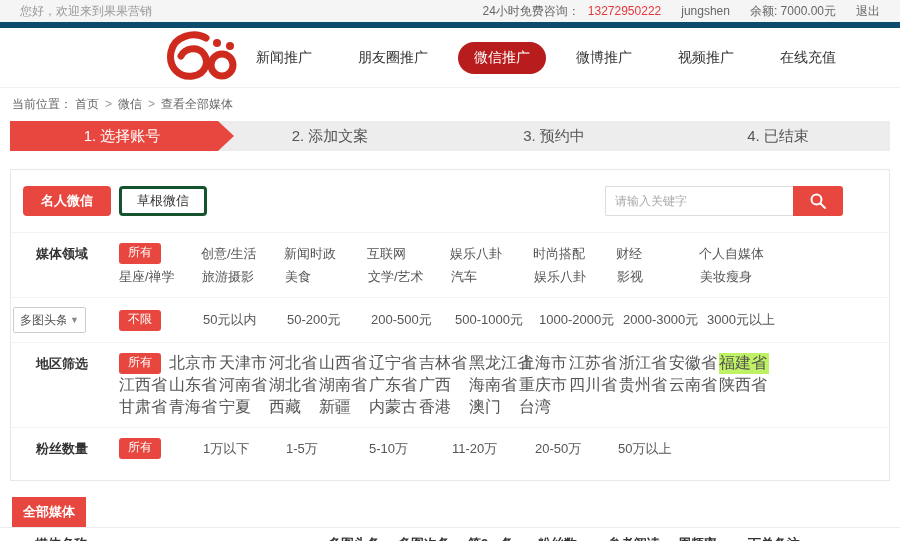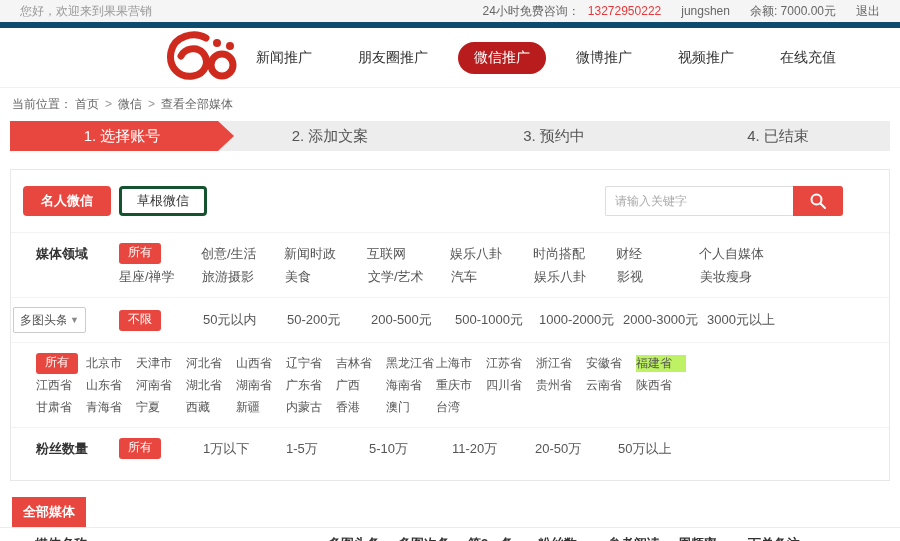--- a/index.html
+++ b/index.html
@@ -75,21 +75,21 @@
   .select-fake {
     width:73px; height:26px; border:1px solid #ccc; border-radius:2px; background:#fff;
     display:flex; align-items:center; justify-content:space-between;
     padding:0 6px; font-size:12px; color:#555; cursor:pointer; flex-shrink:0;
   }
   .select-fake .val { overflow:hidden; white-space:nowrap; max-width:46px; }
   .caret { font-size:9px; color:#888; }
   .price .chipcell { margin-left:33px; width:84px; }
   .price .cell { width:84px; }
   
-  .region-line .cell { width:50px; font-size:12px; }
+  .region-line .cell { width:50px; font-size:16px; }
   .region-line .chipcell { width:50px; }
   .region-line { min-height:22px; }
   .cell.hl { background:#bef264; }
   
   .media-section { margin-top:16px; }
   .media-tabstrip { border-bottom:1px solid #ececec; padding-left:12px; }
   .media-tab {
     display:inline-block; background:#e8473f; color:#fff; font-size:13px; font-weight:bold;
     height:30px; line-height:30px; padding:0 11px; cursor:pointer; vertical-align:bottom;font-family:Liberation Serif, serif;
   }
@@ -217,20 +217,21 @@
         <span class="cell">50-200元</span>
         <span class="cell">200-500元</span>
         <span class="cell">500-1000元</span>
         <span class="cell">1000-2000元</span>
         <span class="cell">2000-3000元</span>
         <span class="cell">3000元以上</span>
       </span>
   </div>
 
   <div class="frow">
+    <div class="flabel">地区筛选</div>
     <div class="fbody">
       <div class="fline region-line">
         <span class="chipcell"><span class="chip">所有</span></span>
         <span style="display:flex">
             <span class="cell">北京市</span>
             <span class="cell">天津市</span>
             <span class="cell">河北省</span>
             <span class="cell">山西省</span>
             <span class="cell">辽宁省</span>
             <span class="cell">吉林省</span>

